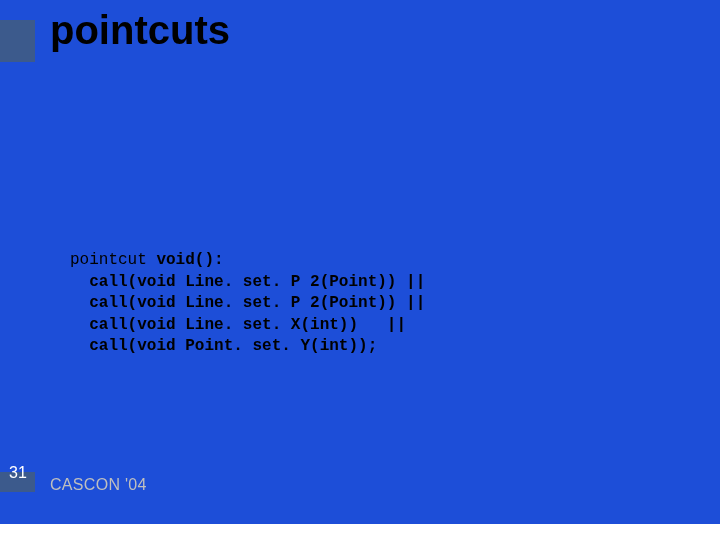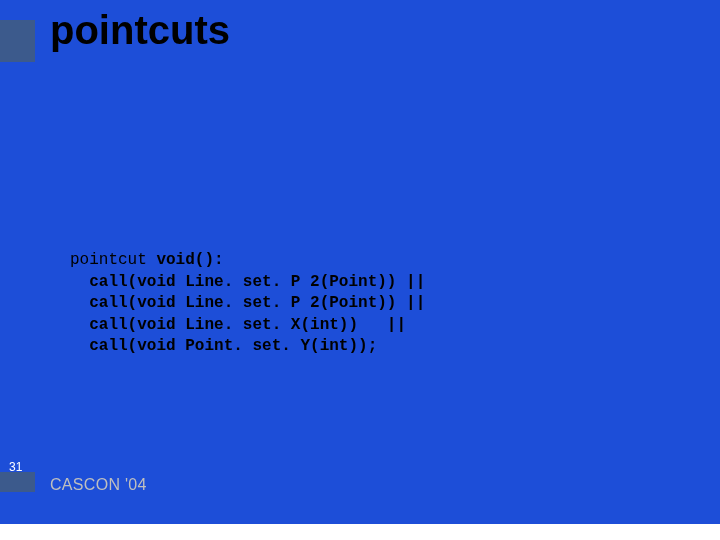--- a/index.html
+++ b/index.html
@@ -4,21 +4,21 @@
   <style>
     * { margin: 0; padding: 0; box-sizing: border-box; }
     html, body { width: 720px; height: 540px; overflow: hidden; background: #fff; font-family: Arial, Helvetica, sans-serif; }
     .slide { position: relative; width: 720px; height: 524px; background: #1d4ed8; }
     .header-bar { position: absolute; left: 0; top: 20px; width: 35px; height: 42px; background: #3c5a8c; }
     .title { position: absolute; left: 50px; top: 8px; font-size: 40px; font-weight: bold; color: #000; }
     .subtitle { position: absolute; right: 20px; top: 32px; font-size: 20px; font-weight: bold; color: #000; text-align: right; }
     .code-block { position: absolute; left: 70px; top: 250px; font-family: "Courier New", Courier, monospace; font-size: 16px; font-weight: bold; color: #000; line-height: 1.35; white-space: pre; }
     .code-kw { color: #000; font-weight: normal; }
     .slide-number-bar { position: absolute; left: 0; bottom: 32px; width: 35px; height: 20px; background: #3c5a8c; }
-    .slide-number { position: absolute; left: 9px; bottom: 50px; color: #fff; font-size: 12px; }
+    .slide-number { position: absolute; left: 9px; bottom: 42px; color: #fff; font-size: 16px; }
     .footer-text { position: absolute; left: 50px; bottom: 30px; font-size: 16px; color: #bfbfbf; letter-spacing: 0.3px; margin-top: 20px; }
   </style>
 </head>
 <body>
 
 <div class="slide">
   <div class="header-bar"></div>
   <div class="title">pointcuts</div>
 
   <div class="code-block"><span class="code-kw">pointcut</span><span> void():</span>

